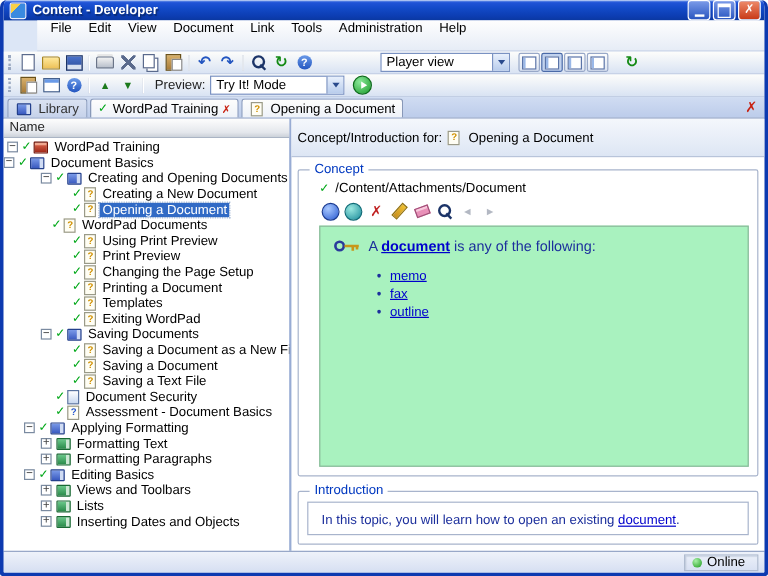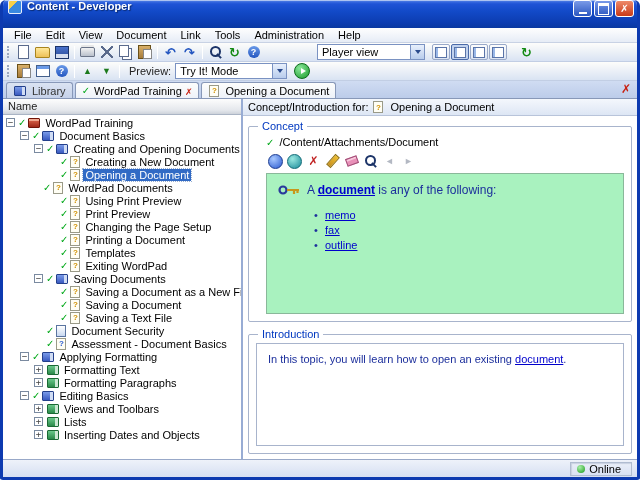--- a/index.html
+++ b/index.html
@@ -2,37 +2,37 @@
 <html><head>
 <meta charset="utf-8">
 <style>
   html,body{margin:0;padding:0;background:#fff;}
   *{box-sizing:border-box;}
   body{font-family:"Liberation Sans","DejaVu Sans",sans-serif;font-size:11px;color:#000;}
   .window{width:640px;height:480px;border:3px solid #0d3ab0;border-top:0;border-radius:6px 6px 3px 3px;overflow:hidden;display:flex;flex-direction:column;background:#dce6f6;}
   .flex{flex:1;}
 
   
-  .titlebar{flex:none;height:28px;display:flex;align-items:flex-start;padding:0 3px 0 5px;color:#fff;
+  .titlebar{flex:none;height:17px;display:flex;align-items:center;padding:0 3px 0 5px;color:#fff;
     background:linear-gradient(180deg,#7ba2e8 0%,#3a6ce0 6%,#1f53d6 14%,#124ac8 40%,#0c3cb0 82%,#0a38a0 100%);
     box-shadow:inset 0 1px 0 rgba(255,255,255,.45);}
   .app-icon{flex:none;width:14px;height:14px;border-radius:2px;border:1px solid #e8eefc;
     background:linear-gradient(135deg,#f8d048 0 35%,#3a8ae0 35% 100%);}
   .title-text{flex:1;margin-left:5px;font-weight:bold;font-size:11px;text-shadow:1px 1px 1px #0a2a70;white-space:nowrap;}
   .tbtn{flex:none;width:19px;height:17px;margin-left:2px;border:1px solid #fff;border-radius:3px;
     display:inline-flex;align-items:center;justify-content:center;color:#fff;font-weight:bold;font-size:10px;
     background:linear-gradient(#7a9ae8,#2a56c0);}
   .tbtn.min::before{content:"";width:8px;height:2px;background:#fff;margin-top:8px;}
   .tbtn.max::before{content:"";width:9px;height:8px;border:1px solid #fff;border-top-width:3px;}
   .tbtn.close{background:linear-gradient(#ee8a6a,#c83a18);}
   .tbtn.close::before{content:"✗";}
 
   
-  .menubar{flex:none;height:15px;display:flex;align-items:flex-start;padding:0 4px;
-    background:linear-gradient(#fefefe,#e6ecf6);border-bottom:1px solid #c8d2e4;}
+  .menubar{flex:none;height:26px;display:flex;align-items:flex-start;padding:0 4px;
+    background:linear-gradient(#fefefe,#e6ecf6);border-bottom:1px solid #c8d2e4;margin-left:28px;}
   .menu-item{padding:1px 7px;cursor:default;}
   .toolbar{flex:none;height:19px;display:flex;align-items:center;padding:0 3px;
     background:linear-gradient(#fdfdfb,#d9e3f3);border-bottom:1px solid #c2cee4;}
   .grip{flex:none;width:3px;height:12px;border-left:2px dotted #9aa8c0;margin:0 4px 0 1px;}
   .icons{display:flex;align-items:center;}
   .tsep{flex:none;width:1px;height:13px;background:#9aa7bd;border-right:1px solid #fff;margin:0 3px;}
   .tlabel-static{margin:0 4px 0 6px;color:#222;white-space:nowrap;}
   .spacer1{width:54px;}
 
   .combo{display:inline-flex;align-items:center;height:16px;background:#fff;border:1px solid #7a92c2;padding-left:4px;cursor:default;}
@@ -118,25 +118,25 @@
   .tic-topic{width:10px;height:12px;background:#fffef4;border:1px solid #9a9a88;color:#d09000;}
   .tic-topic::before{content:"?";}
   .tic-doc{width:10px;height:12px;background:linear-gradient(#fff,#c8d8f0);border:1px solid #5a74a0;}
   .tic-assessment{width:10px;height:12px;background:#fffef4;border:1px solid #9a9a88;color:#2a5ad0;}
   .tic-assessment::before{content:"?";}
   .tlabel{padding:0 2px;}
   .trow.sel .tlabel{background:#316ac5;color:#fff;outline:1px dotted #9ab0d0;}
 
   
   .right{flex:1;display:flex;flex-direction:column;background:#fff;min-width:0;min-height:0;}
-  .pane-header{flex:none;height:17px;display:flex;align-items:center;gap:4px;padding:0 5px;
+  .pane-header{flex:none;height:32px;display:flex;align-items:center;gap:4px;padding:0 5px;
     background:linear-gradient(#f4f7fc,#dde6f4);border-bottom:1px solid #b8c4da;}
   .pane-body{flex:1;display:flex;flex-direction:column;padding:2px 5px 5px;min-height:0;}
   .groupbox{position:relative;border:1px solid #a8b4cc;border-radius:2px;padding:8px 7px 7px;}
-  .gb-concept{flex:none;height:196px;margin-top:8px;display:flex;flex-direction:column;padding-left:17px;}
+  .gb-concept{flex:none;height:256px;margin-top:8px;display:flex;flex-direction:column;padding-left:17px;}
   .gb-intro{flex:1;margin-top:12px;display:flex;flex-direction:column;min-height:0;}
   .gb-label{position:absolute;top:-7px;left:9px;background:#fff;padding:0 4px;color:#0038c0;}
   .path-row{flex:none;display:flex;align-items:center;gap:4px;height:14px;}
   .icon-row{flex:none;display:flex;align-items:center;height:20px;margin:2px 0;}
   .green-area{flex:1;background:#a9f2bf;border:1px solid #8ab89a;padding:9px 11px;overflow:hidden;}
   .heading{display:flex;align-items:center;gap:7px;font-size:12px;color:#1c2f9c;}
   .heading a,.clink,.ilink{color:#0000cc;text-decoration:underline;cursor:pointer;}
   .heading a{font-weight:bold;}
   .clinks{margin:11px 0 0 36px;padding:0;list-style:none;}
   .clinks li{position:relative;padding-left:11px;line-height:15px;}
@@ -248,21 +248,21 @@
 
     <div class="left">
       <div class="col-header">Name</div>
       <div class="tree">
           <div class="trow" style="padding-left: 3px;">
             <span class="texp minus"></span>
             <span class="tcheck"></span>
             <span class="tic tic-course"></span>
             <span class="tlabel">WordPad Training</span>
           </div>
-          <div class="trow" style="padding-left: 17px;">
+          <div class="trow" style="">
             <span class="texp minus"></span>
             <span class="tcheck"></span>
             <span class="tic tic-book"></span>
             <span class="tlabel">Document Basics</span>
           </div>
           <div class="trow" style="padding-left: 31px;">
             <span class="texp minus"></span>
             <span class="tcheck"></span>
             <span class="tic tic-book"></span>
             <span class="tlabel">Creating and Opening Documents</span>

